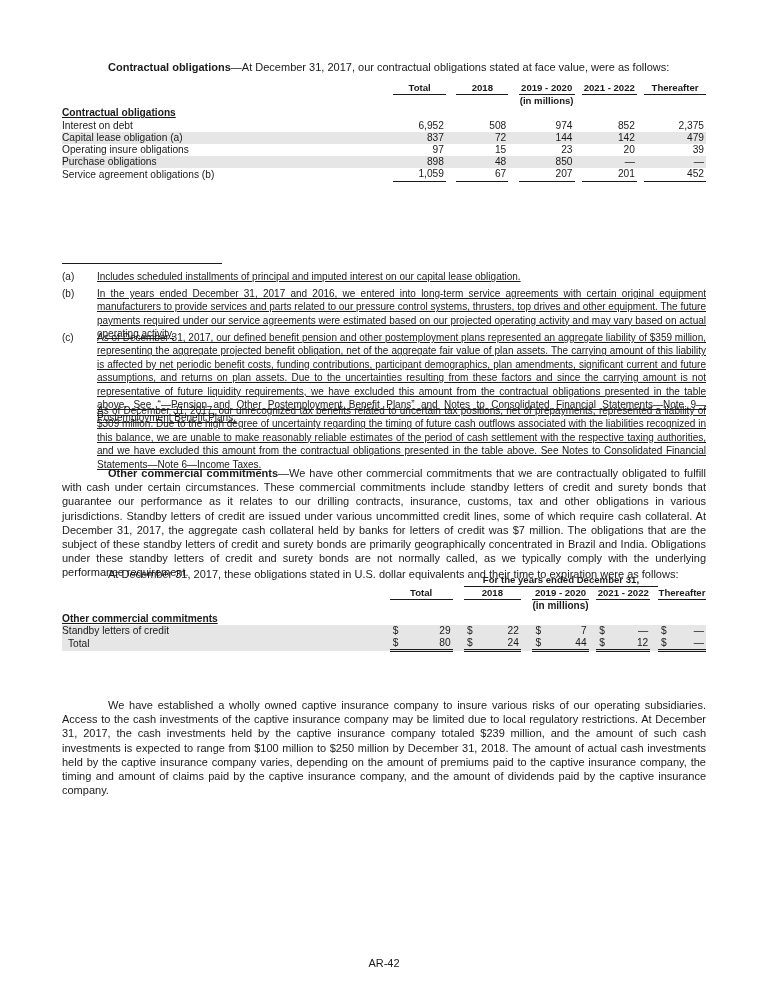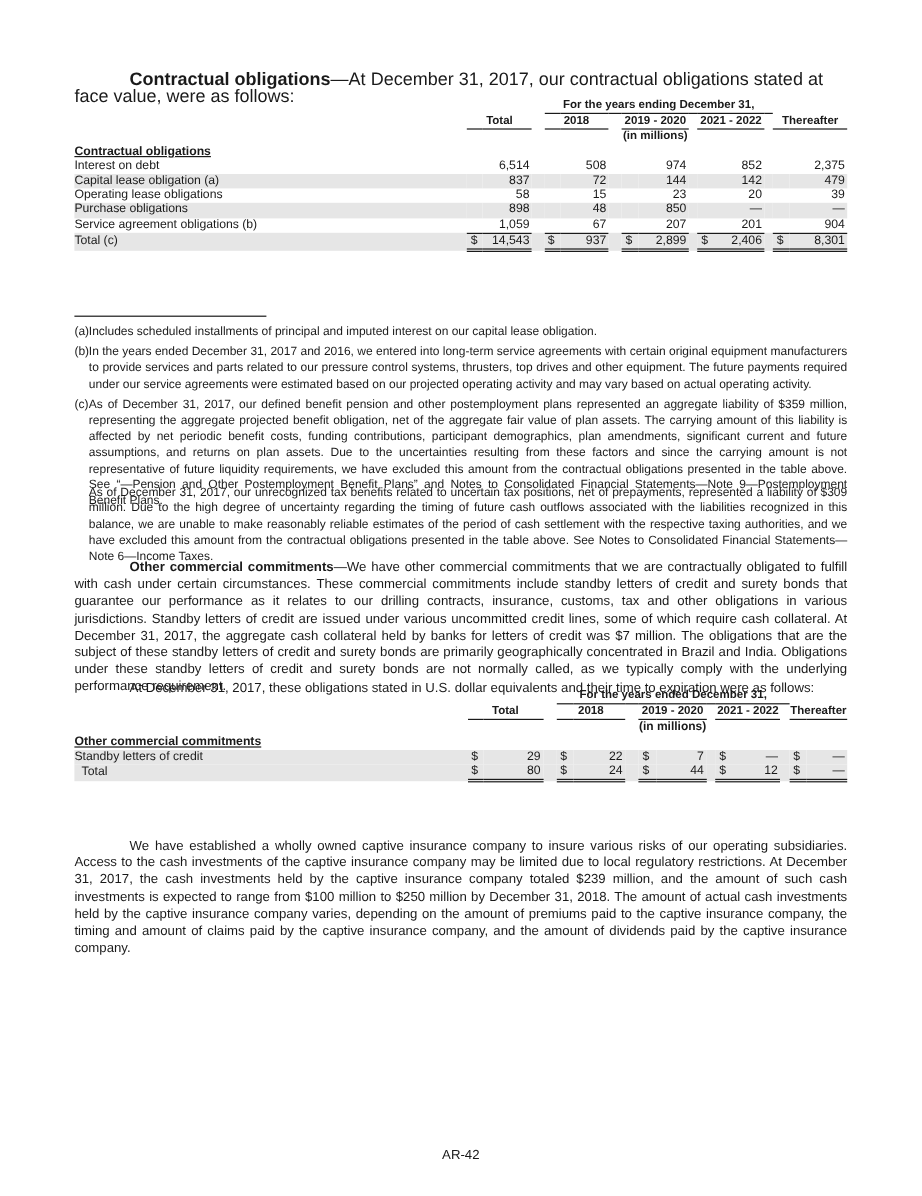--- a/index.html
+++ b/index.html
@@ -1,34 +1,34 @@
 <!DOCTYPE html>
 <html><head>
 <meta charset="utf-8">
 <style>
   html, body { margin:0; padding:0; background:#ffffff; }
   body { width:768px; height:997px; position:relative; font-family:"Liberation Sans", sans-serif; color:#1a1a1a; font-size:10.2px; overflow:hidden; }
   .page { position:absolute; left:62px; top:0; width:644px; }
-  .intro { position:absolute; top:60px; left:0; width:644px; text-indent:46px; font-size:15px; line-height:14px; }
+  .intro { position:absolute; top:60px; left:0; width:644px; text-indent:46px; font-size:11px; line-height:14px; }
   b { font-weight:bold; }
   .tbl { position:absolute; left:0; width:644px; border-collapse:collapse; font-size:10.2px; }
   .tbl td { padding:0; height:12.2px; line-height:12.2px; white-space:nowrap; }
   .tbl tr.shade td { background:#e6e6e6; }
   .hdr td { font-size:9.6px; font-weight:bold; text-align:center; }
   .uline { border-bottom:1px solid #1a1a1a; }
   .sec { text-decoration:underline; font-weight:bold; }
   .num { text-align:right; padding-right:2px !important; }
   .dol { text-align:left; padding-left:3px !important; }
   .sub td.c { border-bottom:1px solid #1a1a1a; }
   .tot td.c { border-bottom:3px double #1a1a1a; }
   .sm { font-size:7.8px; font-weight:normal; }
   .rule { position:absolute; left:0; width:160px; border-top:1.5px solid #1a1a1a; }
   .fn { position:absolute; left:0; width:644px; font-size:10px; line-height:13.4px; text-align:justify; }
   .fn .lbl { position:absolute; left:0; }
-  .fn .txt { margin-left:12px; display:block; }
+  .fn .txt { margin-left:35px; display:block;text-decoration:underline; }
   .para { position:absolute; left:0; width:644px; font-size:11px; line-height:14.2px; text-align:justify; text-indent:46px; }
   .footer { position:absolute; top:957px; left:0; width:768px; text-align:center; font-size:11px; }
 </style>
 </head>
 <body>
 
 <div class="page">
 
   <div class="intro">
     <b>Contractual obligations</b><span>—At December 31, 2017, our contractual obligations stated at face value, were as follows:</span>
@@ -46,29 +46,20 @@
       <col style="width:14px">
         <col style="width:42px">
         <col style="width:8px">
       <col style="width:14px">
         <col style="width:42px">
         <col style="width:8px">
       <col style="width:14px">
         <col style="width:50px">
     </colgroup>
     <tbody>
-        <tr class="hdr">
-      <td></td>
-          <td></td>
-          <td></td>
-          <td></td>
-      <td colspan="9" class="uline">For the years ending December 31,</td>
-      <td></td>
-          <td></td>
-    </tr>
     <tr class="hdr">
       <td></td>
       <td colspan="2" class="uline">Total</td>
           <td></td>
       <td colspan="2" class="uline">2018</td>
           <td></td>
       <td colspan="2" class="uline">2019 - 2020</td>
           <td></td>
       <td colspan="2" class="uline">2021 - 2022</td>
           <td></td>
@@ -90,21 +81,21 @@
           <td></td>
           <td></td>
     </tr>
     <tr>
       <td class="sec">Contractual obligations</td>
       <td colspan="14"></td>
     </tr>
     <tr>
       <td>Interest on debt</td>
       <td></td>
-          <td class="num">6,514</td>
+          <td class="num">6,952</td>
           <td></td>
       <td></td>
           <td class="num">508</td>
           <td></td>
       <td></td>
           <td class="num">974</td>
           <td></td>
       <td></td>
           <td class="num">852</td>
           <td></td>
@@ -122,23 +113,23 @@
       <td></td>
           <td class="num">144</td>
           <td></td>
       <td></td>
           <td class="num">142</td>
           <td></td>
       <td></td>
           <td class="num">479</td>
     </tr>
     <tr>
-      <td>Operating lease obligations</td>
-      <td></td>
-          <td class="num">58</td>
+      <td>Operating insure obligations</td>
+      <td></td>
+          <td class="num">97</td>
           <td></td>
       <td></td>
           <td class="num">15</td>
           <td></td>
       <td></td>
           <td class="num">23</td>
           <td></td>
       <td></td>
           <td class="num">20</td>
           <td></td>
@@ -170,38 +161,21 @@
       <td class="c"></td>
           <td class="num c">67</td>
           <td></td>
       <td class="c"></td>
           <td class="num c">207</td>
           <td></td>
       <td class="c"></td>
           <td class="num c">201</td>
           <td></td>
       <td class="c"></td>
-          <td class="num c">904</td>
-    </tr>
-    <tr class="shade tot">
-      <td>Total (c)</td>
-      <td class="dol c">$</td>
-          <td class="num c">14,543</td>
-          <td></td>
-      <td class="dol c">$</td>
-          <td class="num c">937</td>
-          <td></td>
-      <td class="dol c">$</td>
-          <td class="num c">2,899</td>
-          <td></td>
-      <td class="dol c">$</td>
-          <td class="num c">2,406</td>
-          <td></td>
-      <td class="dol c">$</td>
-          <td class="num c">8,301</td>
+          <td class="num c">452</td>
     </tr>
   </tbody>
     </table>
 
   <div class="rule" style="top:263px;"></div>
 
   <div class="fn" style="top:270px;">
     <span class="lbl">(a)</span>
     <span class="txt">Includes scheduled installments of principal and imputed interest on our capital lease obligation.</span>
   </div>

